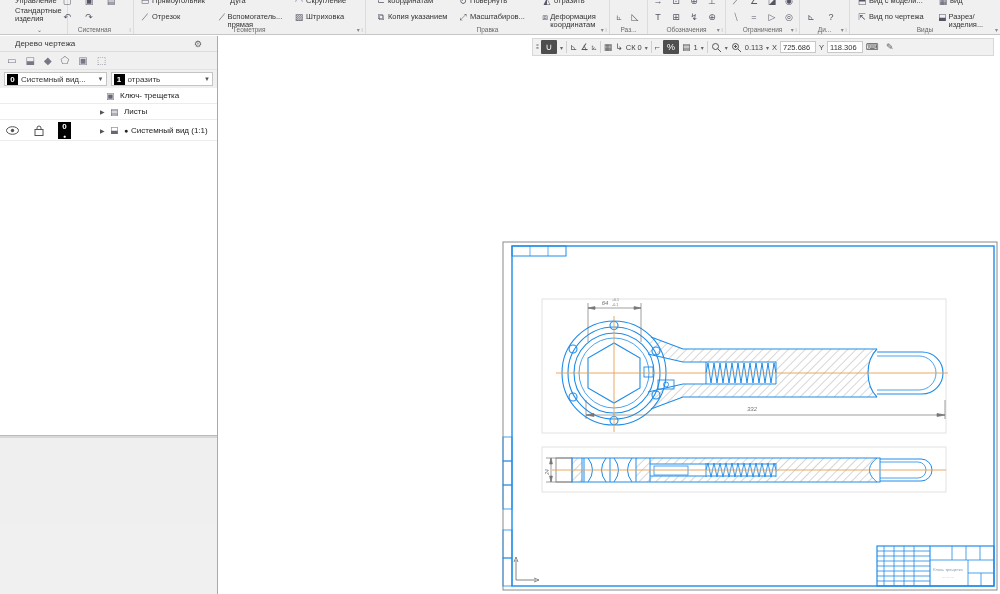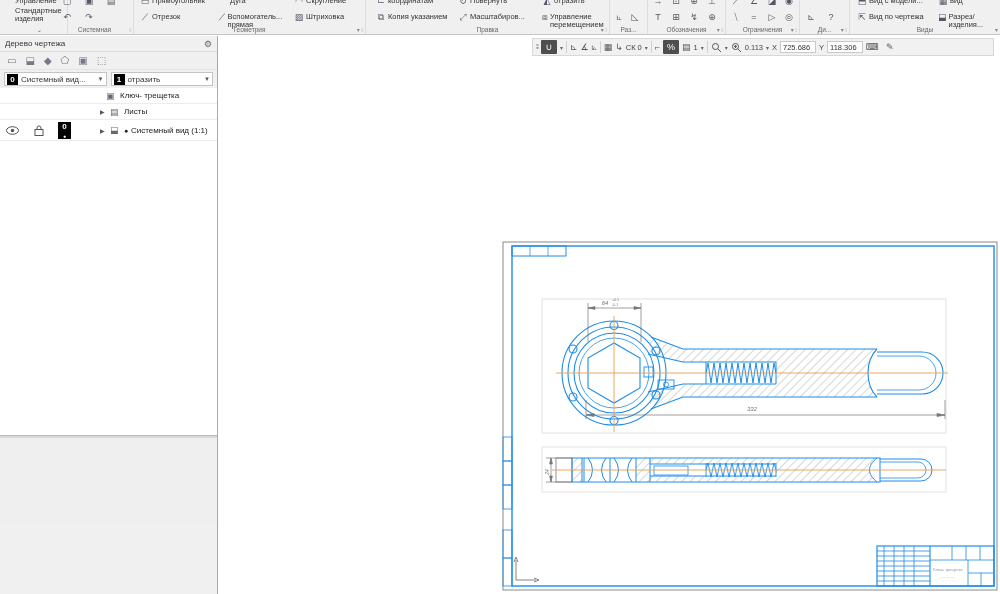--- a/index.html
+++ b/index.html
@@ -31,21 +31,21 @@
     line-height:14px; font-size:9px; border-radius:1px; }
   .sbsep { width:1px; height:12px; background:#d0d0d0; }
   .sbfield { background:#fff; border:1px solid #c9c9c9; font-size:7.5px; padding:0 2px;
     height:12px; line-height:11px; min-width:36px; color:#333; }
   .caret { font-size:6px; color:#666; }
 
   
   #panel { position:absolute; left:0; top:36px; width:218px; height:558px;
     background:#f0f0f0; border-right:1px solid #aaa; }
   #panel-title { height:16px; line-height:16px; font-size:8px; color:#333;
-    padding:0 5px; border-bottom:1px solid #dcdcdc; }
+    padding:0 15px; border-bottom:1px solid #dcdcdc; }
   #panel-title .gear { float:right; font-size:9px; color:#666; }
   #panel-icons { height:18px; display:flex; align-items:center; gap:9px;
     padding:0 7px; border-bottom:1px solid #e4e4e4; }
   #panel-icons span { font-size:10px; color:#778; }
   .ddrow { height:18px; display:flex; gap:4px; padding:2px 4px; }
   .dd { flex:1; background:#fff; border:1px solid #c4c4c4; display:flex;
     align-items:center; height:14px; font-size:8px; color:#333; padding:0 2px; gap:3px; }
   .badge { background:#000; color:#fff; font-size:8px; font-weight:bold; width:11px;
     height:11px; line-height:11px; text-align:center; }
   .dd .arr { margin-left:auto; font-size:6px; color:#555; }
@@ -144,21 +144,21 @@
     <div class="rbtn r2" style="left:10px;width:72px;">
         <span class="ic">⧉</span>
         <span class="lb">Копия указанием</span>
       </div>
     <div class="rbtn r2" style="left:92px;">
         <span class="ic">⤢</span>
         <span class="lb">Масштабиров...</span>
       </div>
     <div class="rbtn r2" style="left:176px;width:66px;">
         <span class="ic">⧈</span>
-        <span class="lb">Управление перемещением</span>
+        <span class="lb">Деформация координатам</span>
       </div>
     <div class="glabel">Правка</div>
     <div class="gctrl">▾ ⁞</div>
   </div>
 
   <div class="rgroup" style="left:610px;width:38px;">
     <div class="rbtn r2" style="left:4px;">
         <span class="ic">⦜</span>
       </div>
     <div class="rbtn r2" style="left:20px;">

